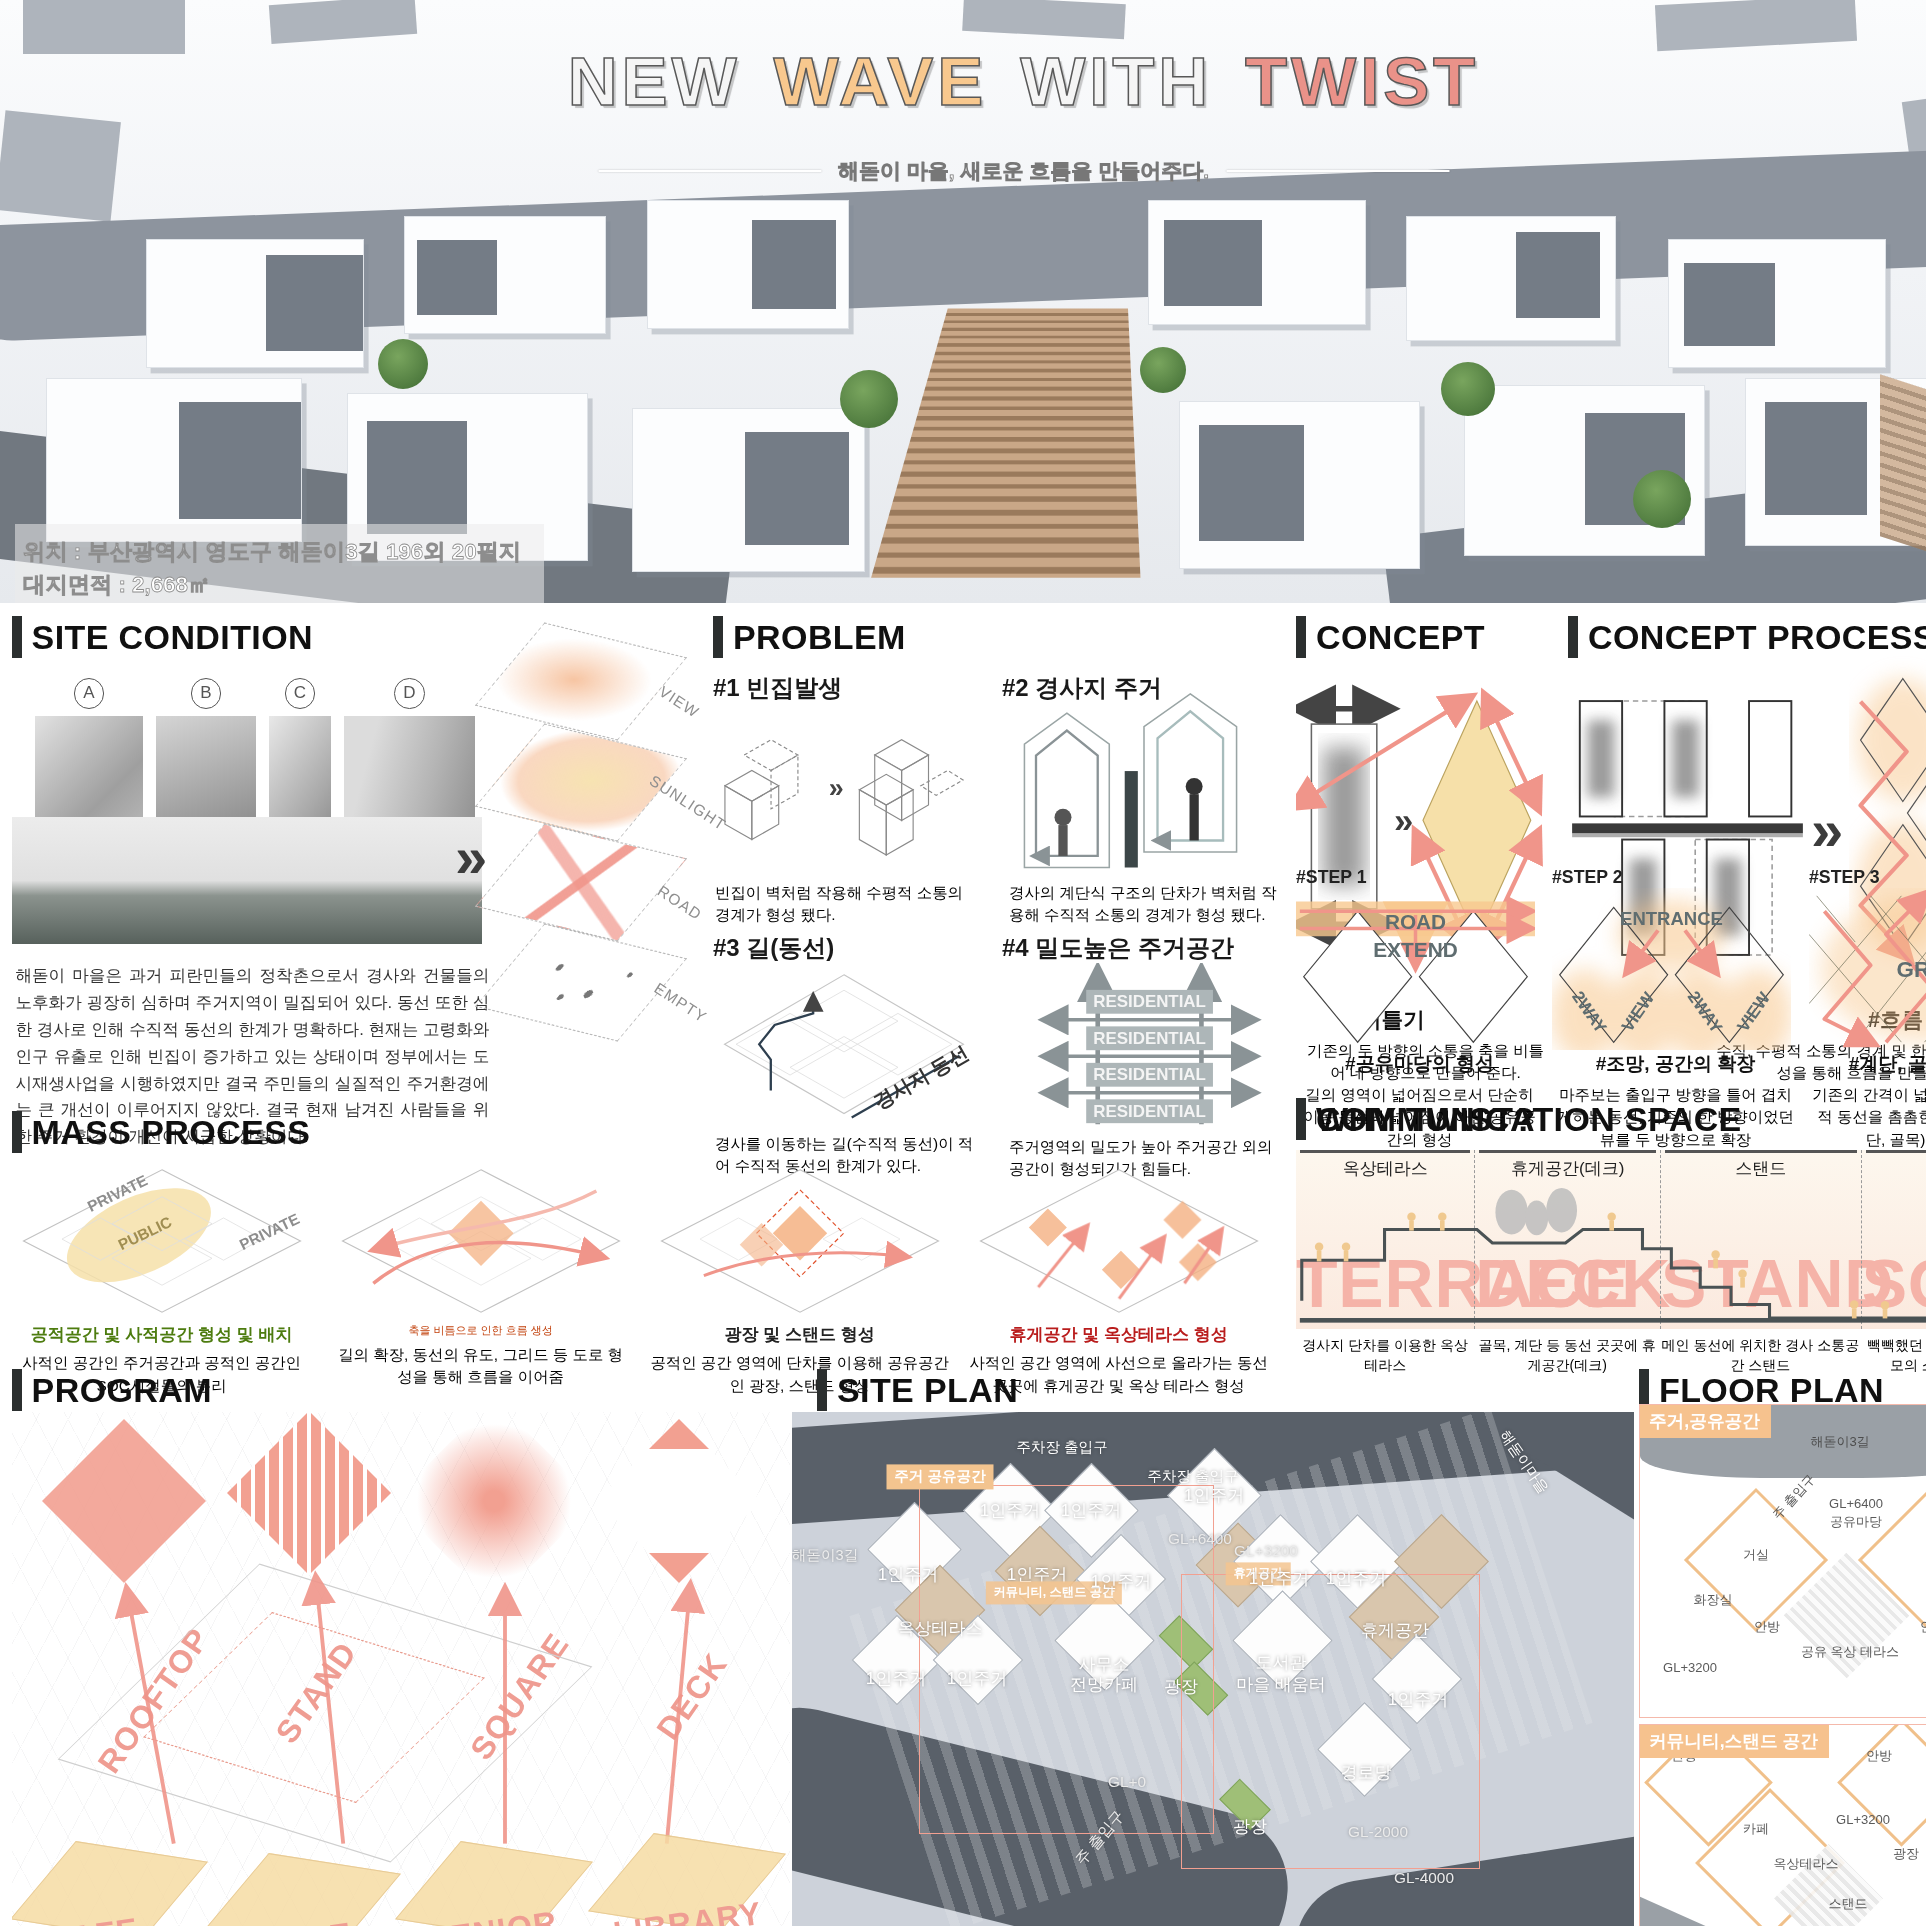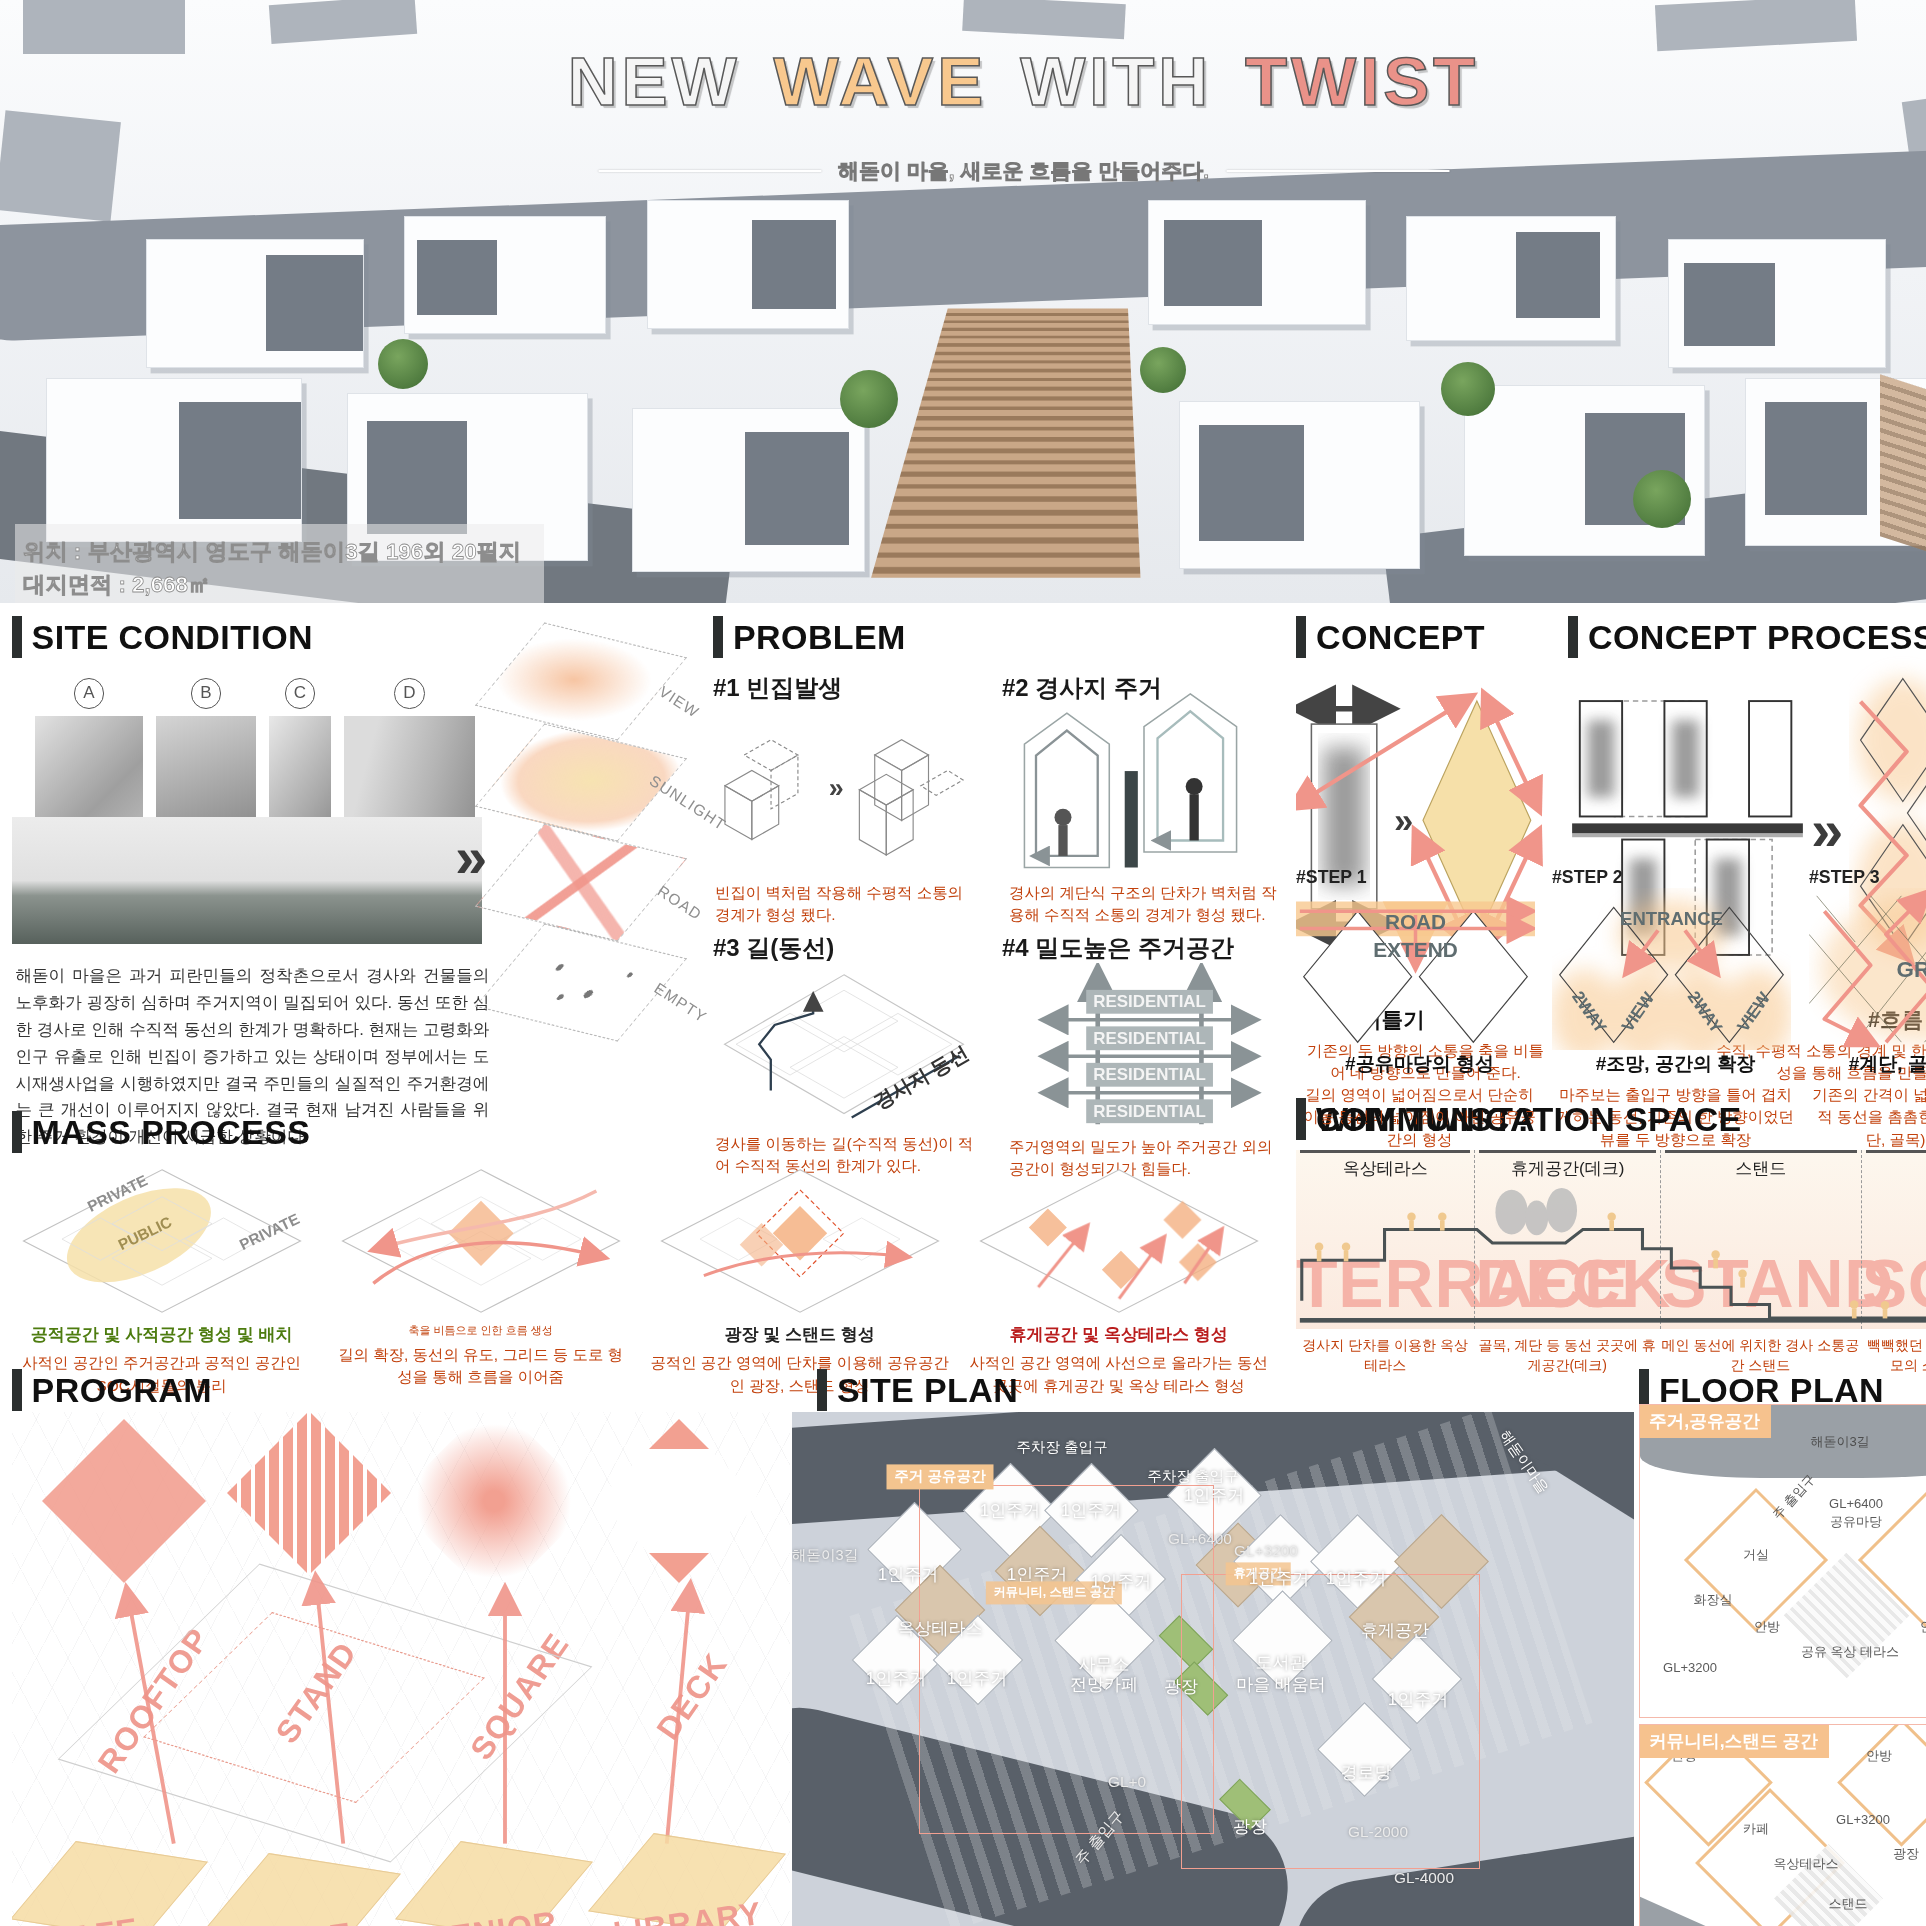--- a/index.html
+++ b/index.html
@@ -3,21 +3,21 @@
 <meta charset="utf-8">
 <style>
   html,body{margin:0;padding:0;background:#fff;}
   body{font-family:"Liberation Sans","DejaVu Sans",sans-serif;width:2047px;height:2730px;overflow:hidden;}
   #board{position:relative;width:2047px;height:2730px;background:#fff;}
   
   .abs{position:absolute;}
   .sec-h{position:absolute;display:flex;align-items:center;gap:10px;}
   .sec-h .bar{width:10px;height:42px;background:#2b2f2f;}
   .sec-h .txt{font-size:34px;font-weight:700;color:#101010;letter-spacing:0.4px;white-space:nowrap;}
-  .cap{color:#c2410c;font-size:15.4px;line-height:1.45;text-align:center;}
+  .cap{color:#000000;font-size:15.4px;line-height:1.45;text-align:center;}
   .tag-h{font-size:24px;font-weight:700;color:#1a1a1a;white-space:nowrap;}
   .hash{font-size:21.6px;font-weight:700;color:#111;text-align:center;white-space:nowrap;}
   .chev{font-size:58px;color:#3c3c3c;font-weight:700;line-height:1;}
   .lbl{position:absolute;color:#fff;font-size:17px;text-shadow:0 0 3.9px rgba(0,0,0,.45);white-space:nowrap;transform:translate(-50%,-50%);}
   .glbl{position:absolute;color:#ebebeb;font-size:15.4px;text-shadow:0 0 3.1px rgba(0,0,0,.35);white-space:nowrap;transform:translate(-50%,-50%);}
   .plabel{position:absolute;color:#5a5a5a;font-size:13px;white-space:nowrap;transform:translate(-50%,-50%);}
   .sptag{position:absolute;background:#f3c48f;color:#fff;font-size:14.6px;font-weight:700;padding:3.1px 7.7px;white-space:nowrap;transform:translate(-50%,-50%);}
   .diamond{position:absolute;background:#fdfdfd;border:1.2px solid #a6adb6;transform:rotate(45deg);}
   .wood{background:#d9c6ad;border-color:#b8a68d;}
   

